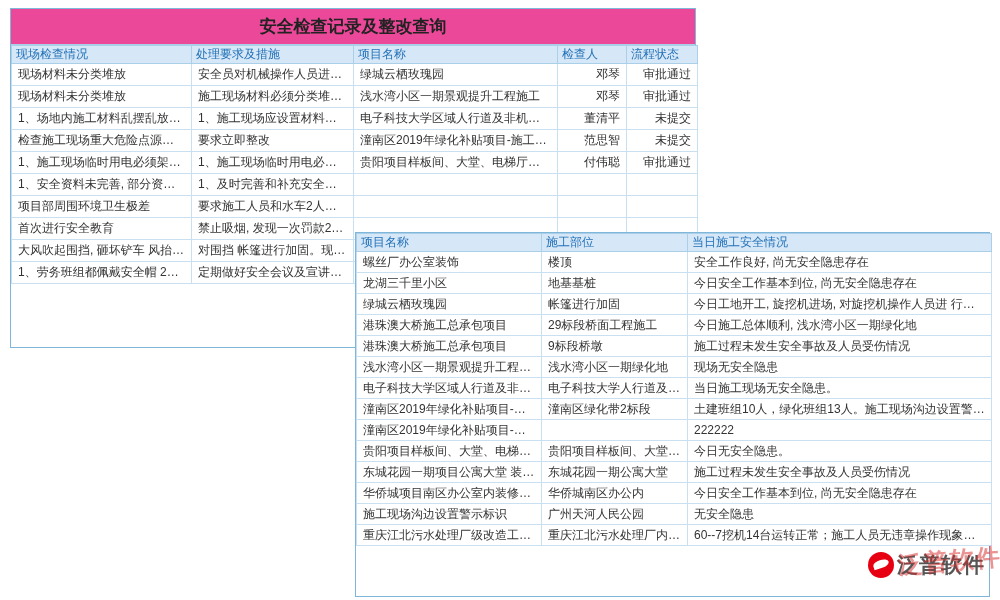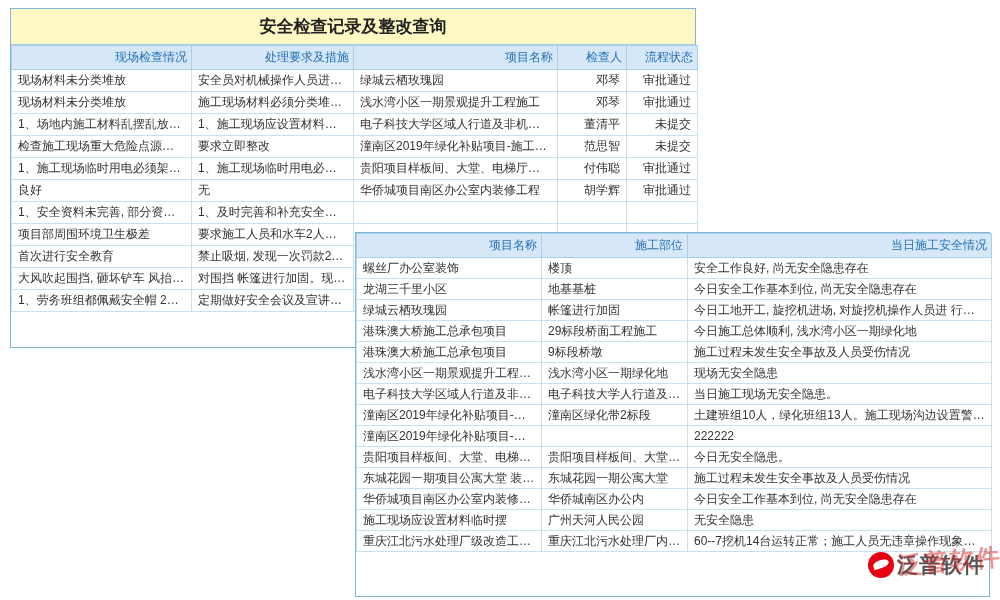--- a/index.html
+++ b/index.html
@@ -13,37 +13,37 @@
   .window {
     position: absolute;
     background: #ffffff;
     border: 1px solid #7fb6da;
   }
   .win1 { left: 10px; top: 8px; width: 686px; height: 340px; z-index: 1; }
   .win2 { left: 355px; top: 232px; width: 635px; height: 365px; z-index: 5; }
   .win-title {
     height: 36px; line-height: 36px;
     text-align: center; font-size: 17px; font-weight: bold; color: #222222;
-    background: #fef9c3;
+    background: #ec4899;
     border-bottom: 1px solid #aacfe8;
     overflow: hidden; white-space: nowrap;
   }
   .win2 .win-title { height: 31px; line-height: 31px; }
   table.grid {
     width: 100%;
     border-collapse: collapse;
     table-layout: fixed;
     font-size: 12px;
   }
   .grid th {
     background: #d6e8f7;
     color: #2471b8;
     font-weight: normal;
-    text-align: right;
-    height: 24px;
+    text-align: left;
+    height: 18px;
     border: 1px solid #aacfe8;
     white-space: nowrap; overflow: hidden; text-overflow: ellipsis;
     padding: 0 4px;
   }
   .grid td {
     height: 22px;
     border: 1px solid #c9e0f0;
     padding: 0 6px;
     white-space: nowrap; overflow: hidden; text-overflow: ellipsis;
     color: #333333;
@@ -140,27 +140,20 @@
           <td class="cell center status-pending">未提交</td>
         </tr>
         <tr>
           <td class="cell left">1、施工现场临时用电必须架空...</td>
           <td class="cell left">1、施工现场临时用电必须架空...</td>
           <td class="cell left link">贵阳项目样板间、大堂、电梯厅装修工程</td>
           <td class="cell center link">付伟聪</td>
           <td class="cell center status-approved">审批通过</td>
         </tr>
         <tr>
-          <td class="cell left">良好</td>
-          <td class="cell left">无</td>
-          <td class="cell left link">华侨城项目南区办公室内装修工程</td>
-          <td class="cell center link">胡学辉</td>
-          <td class="cell center status-approved">审批通过</td>
-        </tr>
-        <tr>
           <td class="cell left">1、安全资料未完善, 部分资料丢...</td>
           <td class="cell left">1、及时完善和补充安全、质检...</td>
           <td class="cell left link"></td>
           <td class="cell center link"></td>
           <td class="cell center status-none"></td>
         </tr>
         <tr>
           <td class="cell left">项目部周围环境卫生极差</td>
           <td class="cell left">要求施工人员和水车2人配合整...</td>
           <td class="cell left link"></td>
@@ -261,21 +254,21 @@
           <td class="cell left link">东城花园一期项目公寓大堂 装饰工程</td>
           <td class="cell left">东城花园一期公寓大堂</td>
           <td class="cell left">施工过程未发生安全事故及人员受伤情况</td>
         </tr>
         <tr>
           <td class="cell left link">华侨城项目南区办公室内装修工程</td>
           <td class="cell left">华侨城南区办公内</td>
           <td class="cell left">今日安全工作基本到位, 尚无安全隐患存在</td>
         </tr>
         <tr>
-          <td class="cell left link">施工现场应设置材料临时摆</td>
+          <td class="cell left link">施工现场沟边设置警示标识</td>
           <td class="cell left">广州天河人民公园</td>
           <td class="cell left">无安全隐患</td>
         </tr>
         <tr>
           <td class="cell left link">重庆江北污水处理厂级改造工程-道路修复</td>
           <td class="cell left">重庆江北污水处理厂内部...</td>
           <td class="cell left">60--7挖机14台运转正常；施工人员无违章操作现象，消防7人在...</td>
         </tr>
       </tbody>
   </table>

